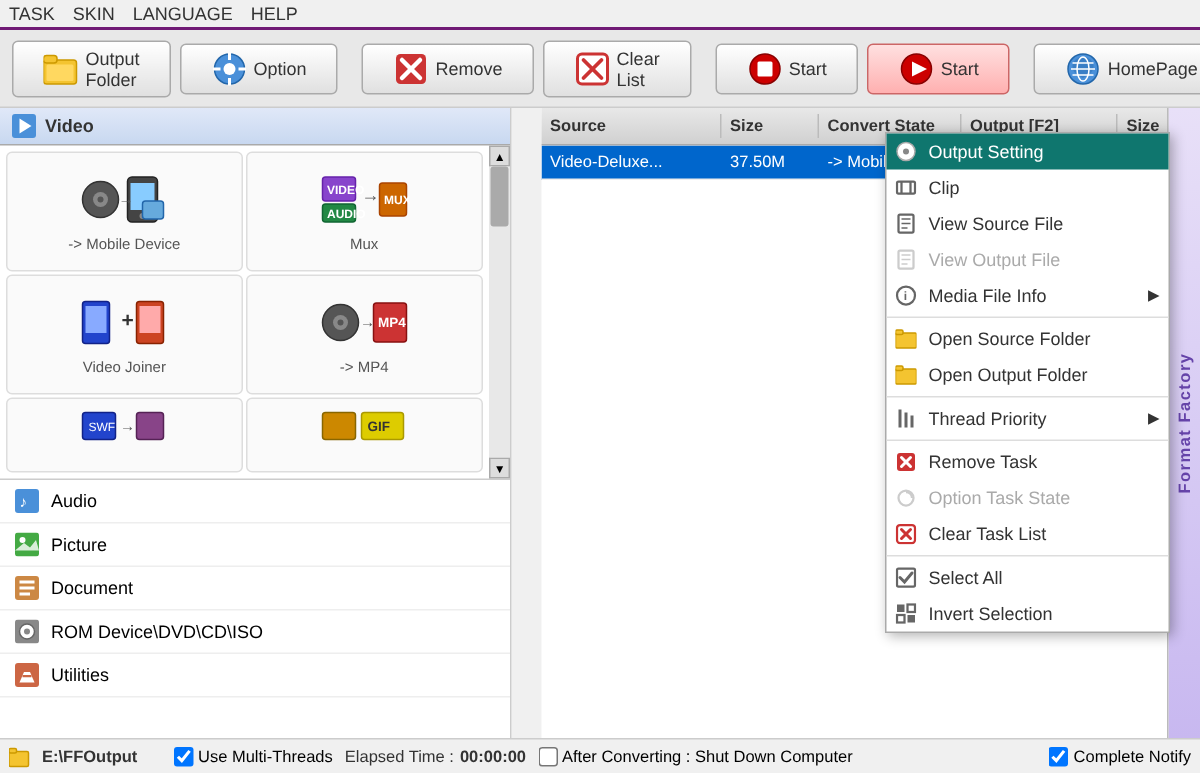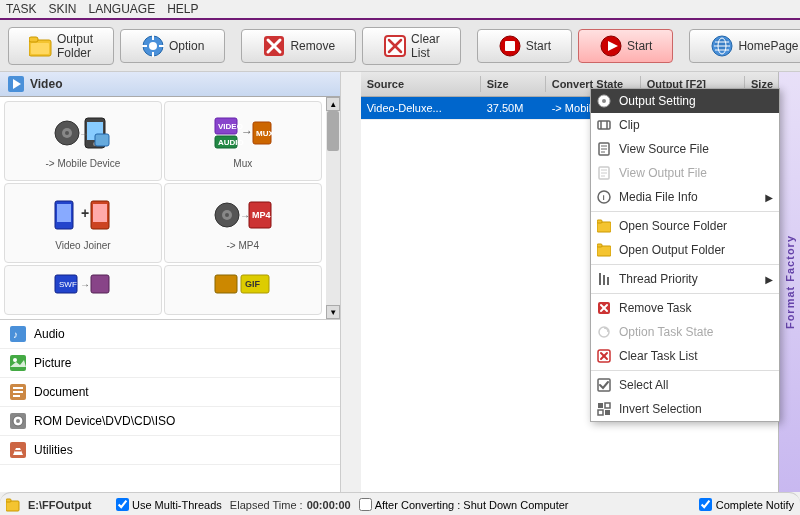--- a/index.html
+++ b/index.html
@@ -49,34 +49,34 @@
     .td { padding: 2px 6px; font-size: 11px; overflow: hidden; text-overflow: ellipsis; white-space: nowrap; }
     .td-source { width: 120px; }
     .td-size { width: 65px; }
     .td-state { width: 95px; }
     .td-output { flex: 1; }
     .td-outsize { width: 55px; }
 
     
     .context-menu { position: absolute; left: 590px; top: 88px; width: 190px; background: white; border: 1px solid #aaa; box-shadow: 2px 2px 8px rgba(0,0,0,0.3); z-index: 100; }
     .cm-item { padding: 5px 10px 5px 28px; cursor: pointer; font-size: 12px; color: #333; display: flex; align-items: center; gap: 6px; position: relative; }
-    .cm-item.highlighted { background: #404040; color: white; }
+    .cm-item.highlighted { background: #0f766e; color: white; }
     .cm-item.disabled { color: #aaa; cursor: default; }
     .cm-sep { height: 1px; background: #ddd; margin: 2px 0; }
     .cm-arrow { position: absolute; right: 6px; top: 50%; transform: translateY(-50%); font-size: 10px; }
     .cm-icon { position: absolute; left: 6px; top: 50%; transform: translateY(-50%); width: 14px; height: 14px; display: flex; align-items: center; justify-content: center; }
 
     
     .left-scrollbar { width: 14px; background: #f0f0f0; border-left: 1px solid #ccc; display: flex; flex-direction: column; align-items: center; }
     .scroll-btn { width: 14px; height: 14px; background: #ddd; border: 1px solid #aaa; display: flex; align-items: center; justify-content: center; cursor: pointer; font-size: 8px; }
     .scroll-track { flex: 1; width: 14px; background: #e8e8e8; position: relative; }
     .scroll-thumb { width: 12px; height: 40px; background: #aaa; border-radius: 2px; position: absolute; top: 0; left: 1px; }
 
     
-    .statusbar { height: 24px; background: #f0f0f0; border-top: 1px solid #ccc; display: flex; align-items: center; padding: 0 6px; gap: 8px; font-size: 11px; border-radius: 11px; }
+    .statusbar { height: 24px; background: #f0f0f0; border-top: 1px solid #ccc; display: flex; align-items: center; padding: 0 6px; gap: 8px; font-size: 11px; }
     .status-path { color: #333; font-weight: bold; min-width: 80px; }
     .status-checkbox { display: flex; align-items: center; gap: 3px; }
     .status-elapsed { display: flex; align-items: center; gap: 4px; color: #333; }
     .status-right { display: flex; align-items: center; gap: 4px; margin-left: auto; }
 
     
     .vi-label { font-size: 10px; color: #555; margin-top: 3px; text-align: center; }
 
     
     .right-inner { position: relative; flex: 1; display: flex; flex-direction: column; }

